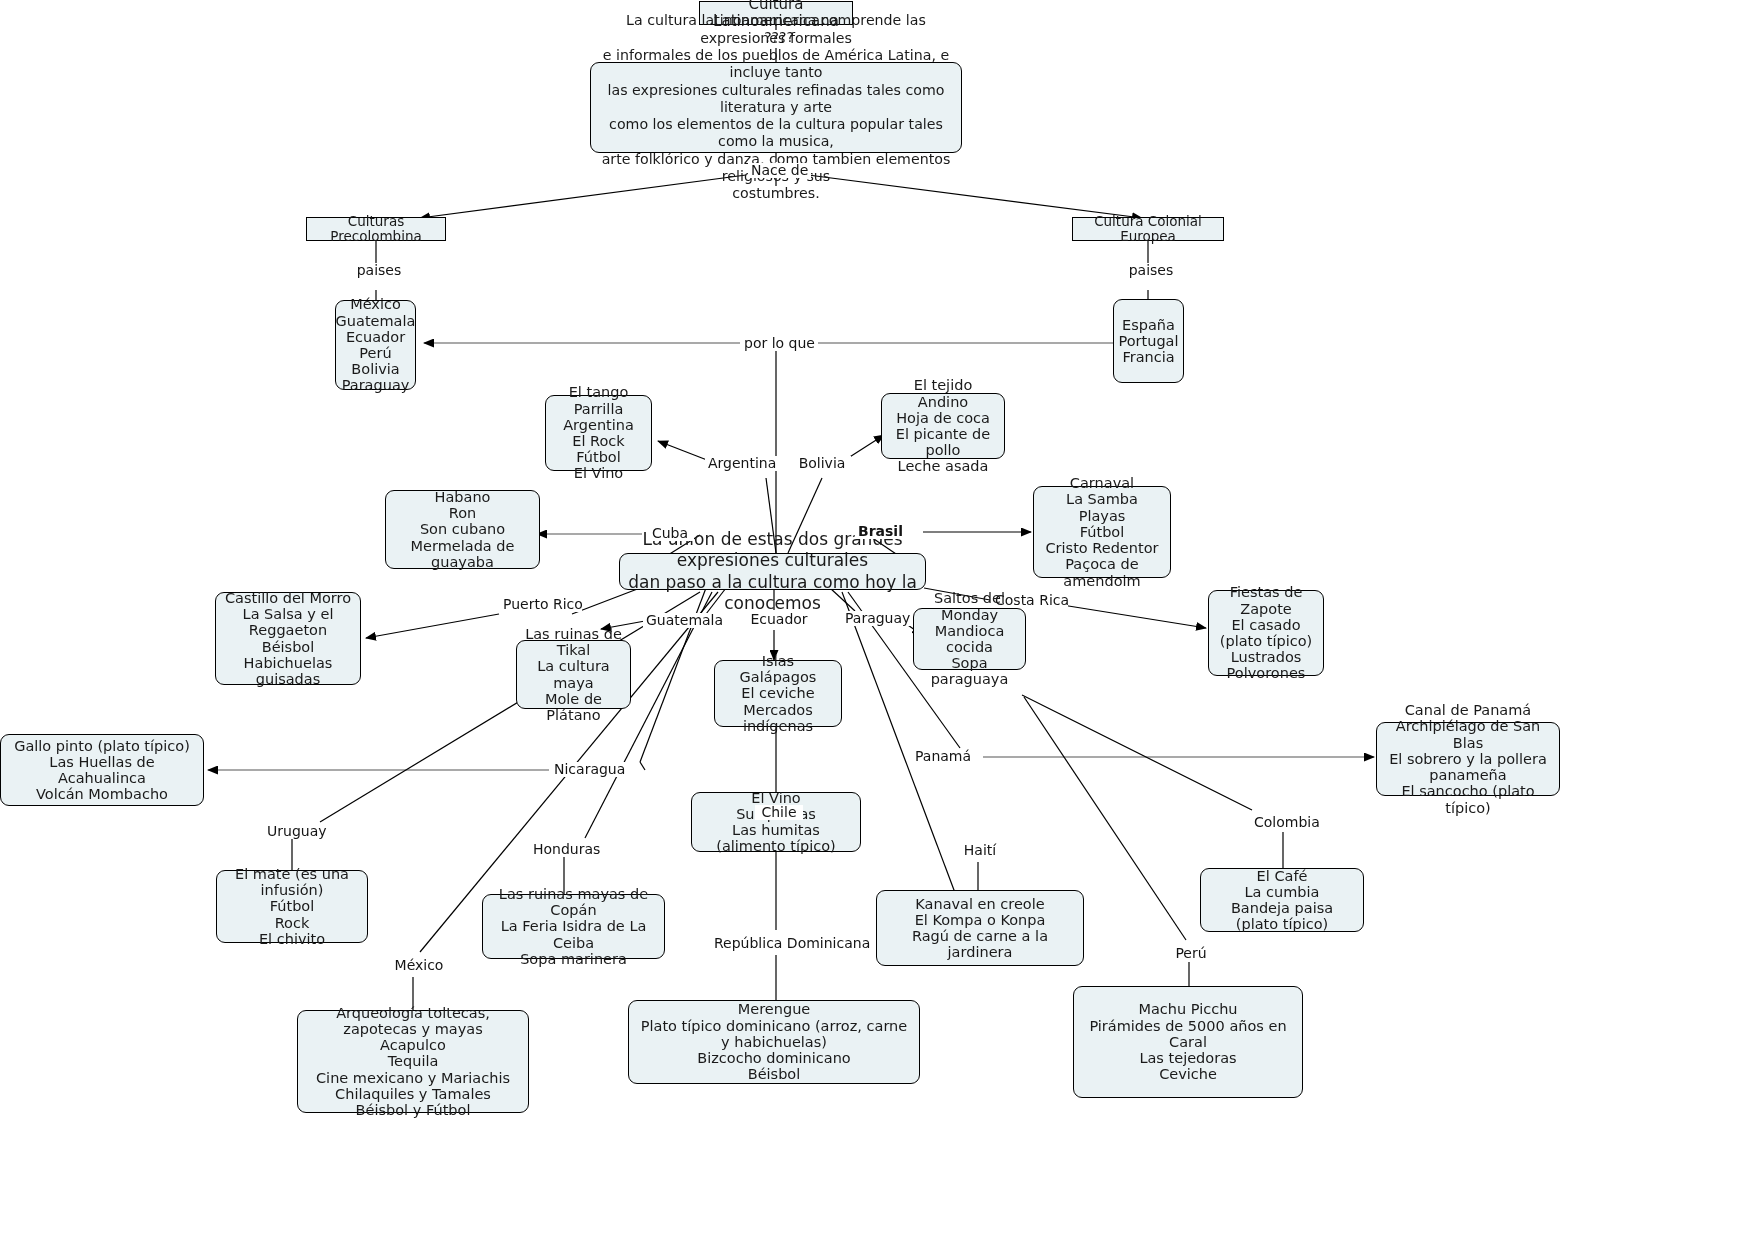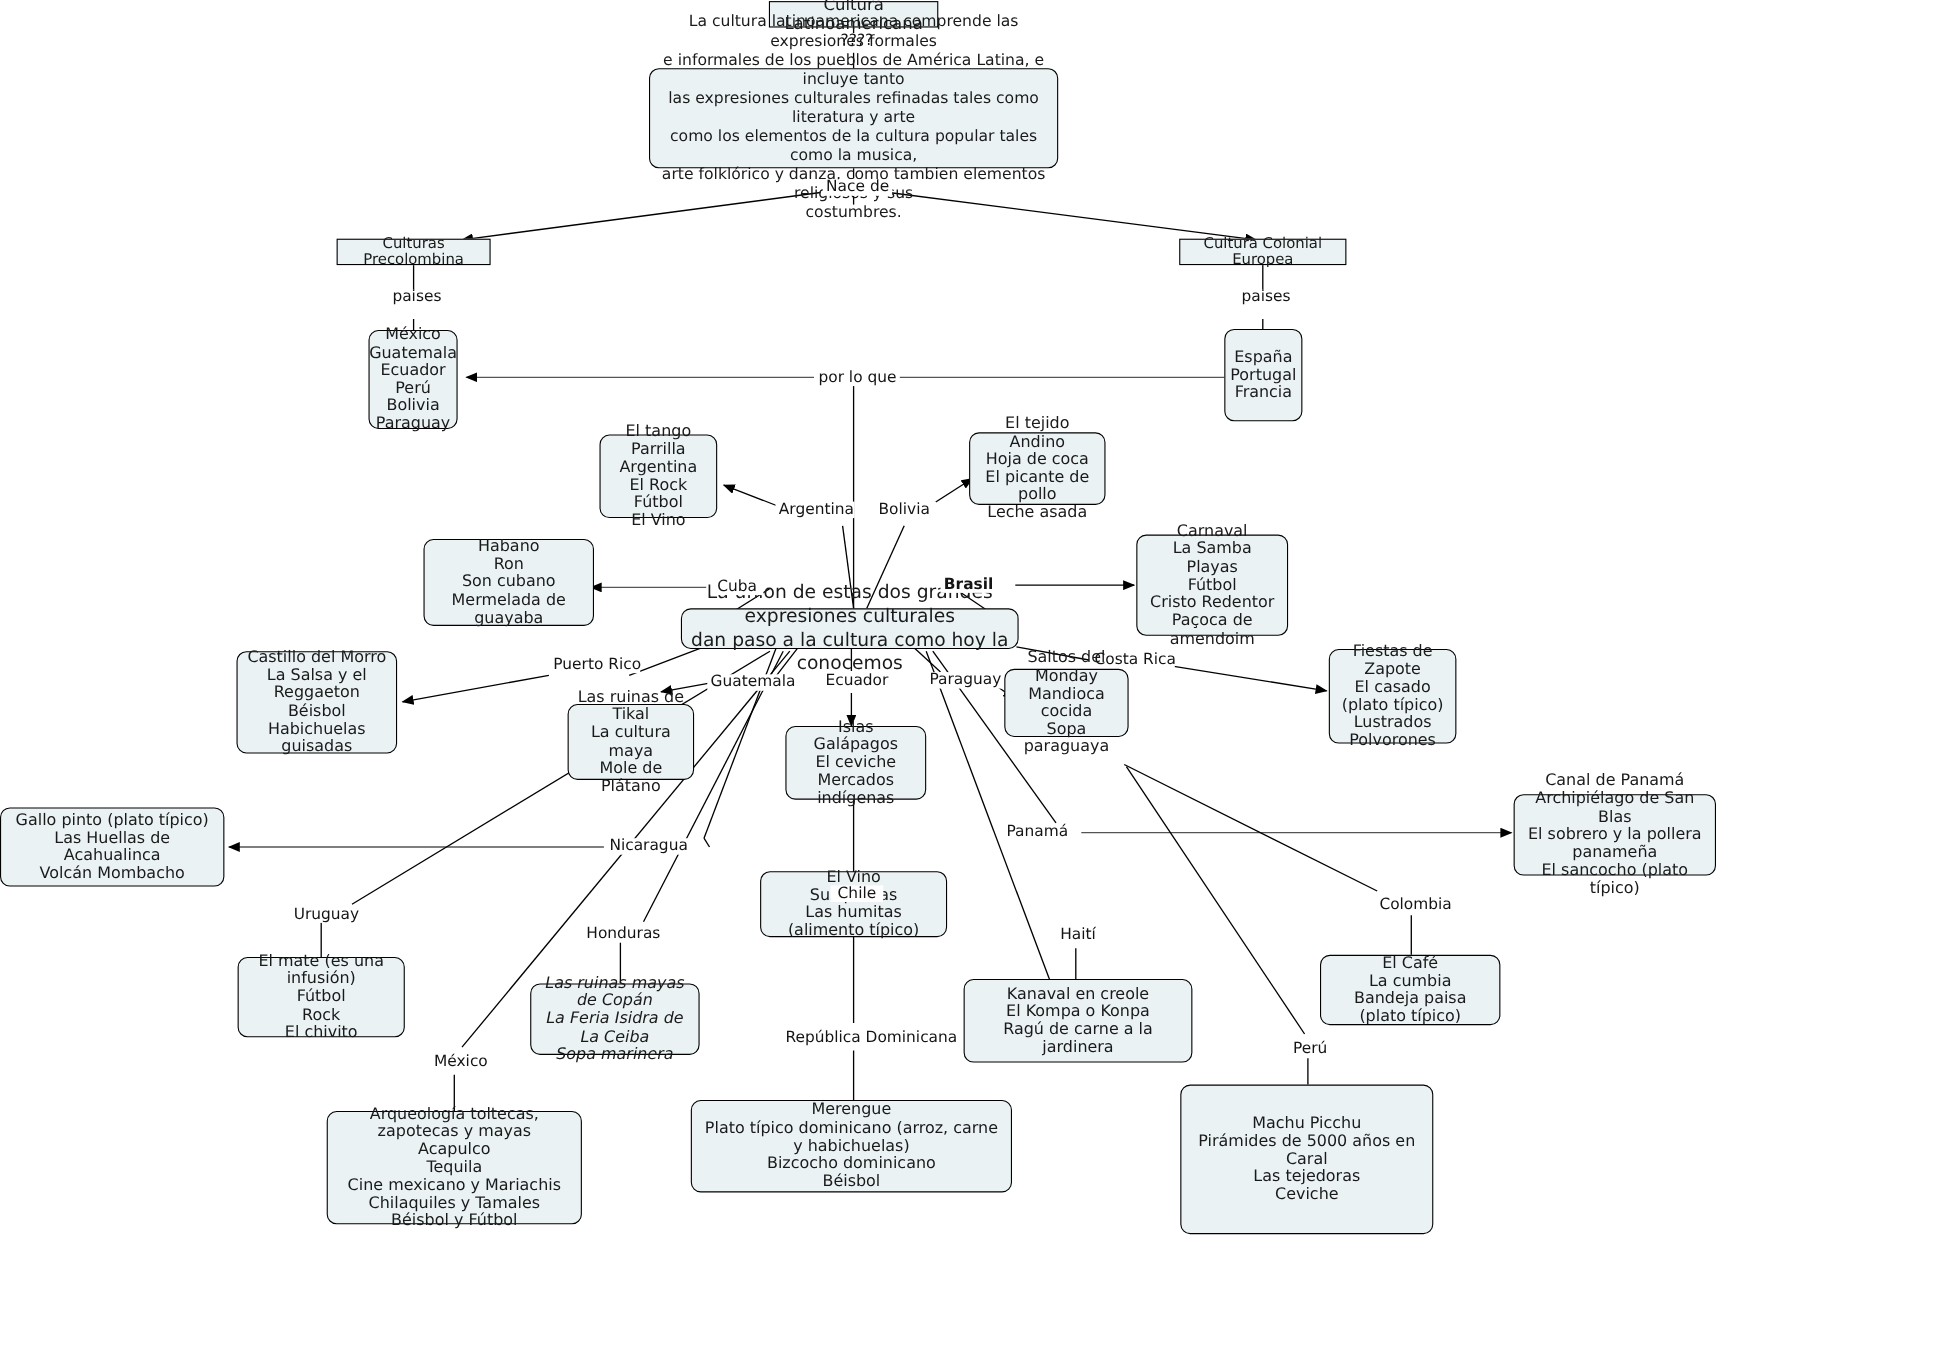--- a/index.html
+++ b/index.html
@@ -235,21 +235,21 @@
 Fútbol
 Rock
 El chivito</div>
   <div class="linklabel" style="left:264px;top:824px;width:58px;">Uruguay</div>
 
   <div class="node" style="left:691px;top:792px;width:170px;height:60px;">El Vino
 Sus poetas
 Las humitas (alimento típico)</div>
   <div class="linklabel" style="left:755px;top:805px;width:42px;">Chile</div>
 
-  <div class="node" style="left:482px;top:894px;width:154px;height:65px;font-style:italic;">Las ruinas mayas de Copán
+  <div class="node" style="left:482px;top:894px;width:183px;height:65px;">Las ruinas mayas de Copán
 La Feria Isidra de La Ceiba
 Sopa marinera</div>
   <div class="linklabel" style="left:530px;top:842px;width:66px;">Honduras</div>
 
   <div class="node" style="left:876px;top:890px;width:208px;height:76px;">Kanaval en creole
 El Kompa o Konpa
 Ragú de carne a la jardinera</div>
   <div class="linklabel" style="left:955px;top:843px;width:44px;">Haití</div>
 
   <div class="node" style="left:1200px;top:868px;width:164px;height:64px;">El Café
@@ -264,19 +264,19 @@
 Chilaquiles y Tamales
 Béisbol y Fútbol</div>
   <div class="linklabel" style="left:390px;top:958px;width:52px;">México</div>
 
   <div class="node" style="left:628px;top:1000px;width:292px;height:84px;">Merengue
 Plato típico dominicano (arroz, carne y habichuelas)
 Bizcocho dominicano
 Béisbol</div>
   <div class="linklabel" style="left:711px;top:936px;width:130px;">República Dominicana</div>
 
-  <div class="node" style="left:1073px;top:986px;width:230px;height:136px;">Machu Picchu
+  <div class="node" style="left:1073px;top:986px;width:230px;height:112px;">Machu Picchu
 Pirámides de 5000 años en Caral
 Las tejedoras
 Ceviche</div>
   <div class="linklabel" style="left:1166px;top:946px;width:44px;">Perú</div>
 
 </div>
 
 </body></html>

